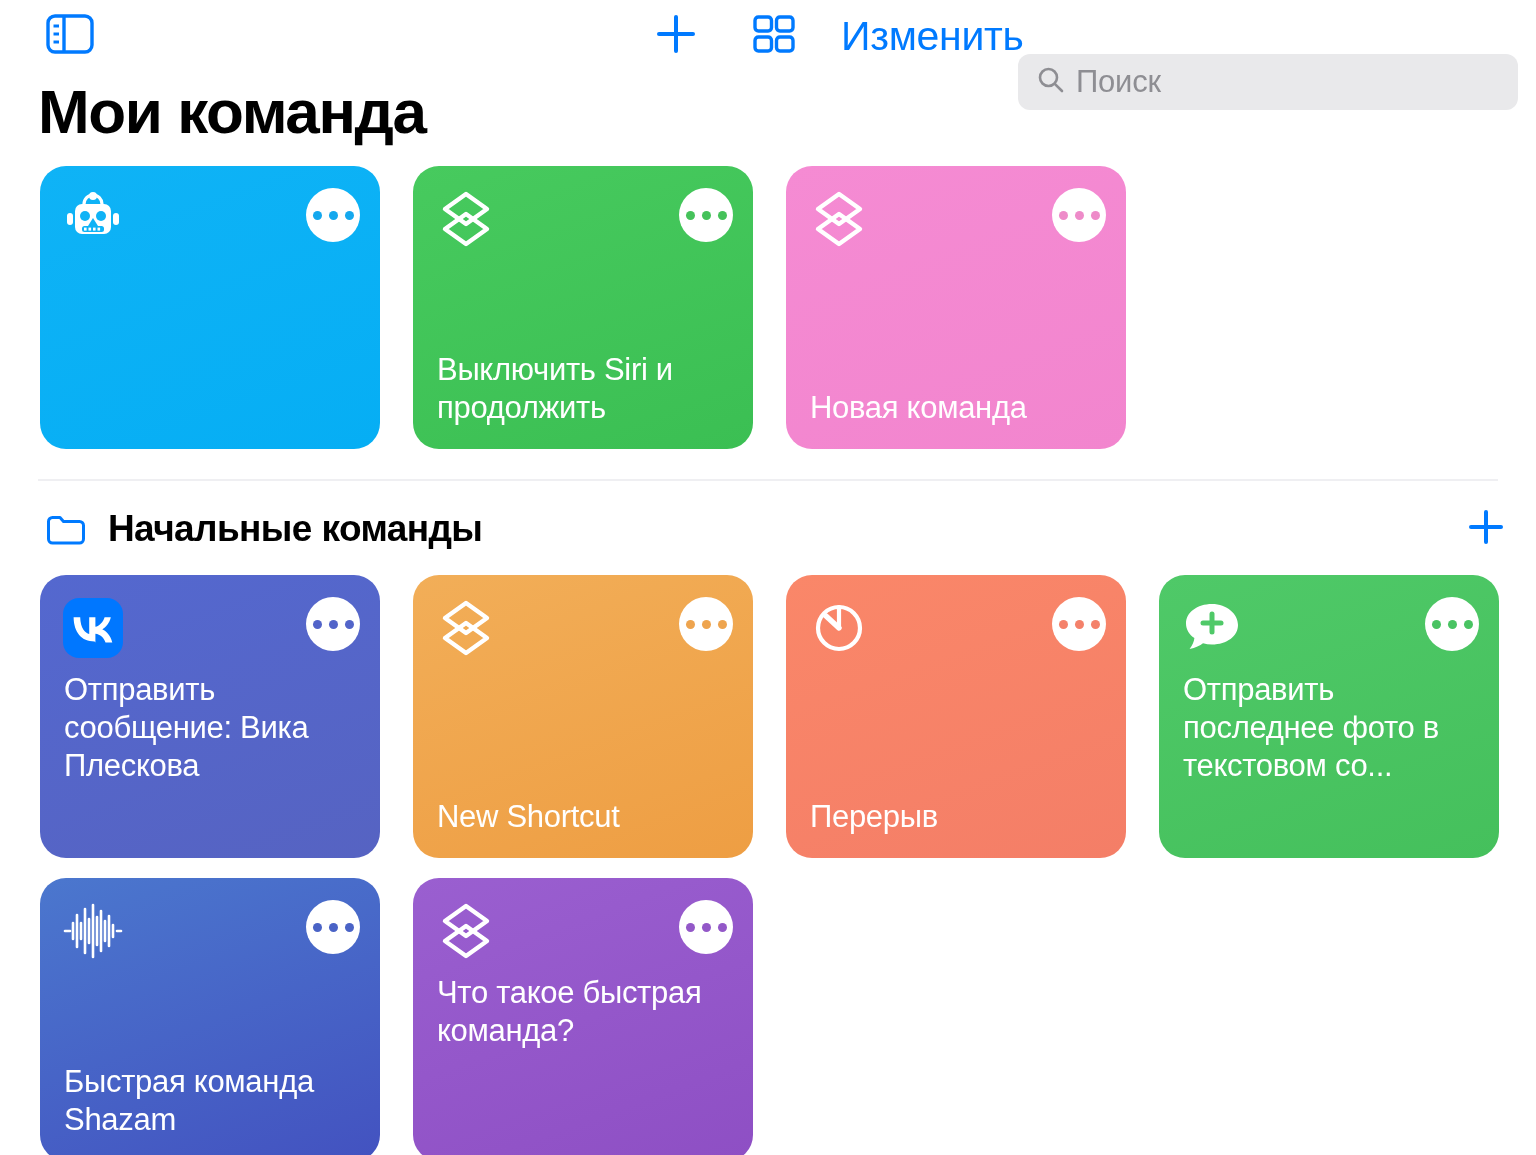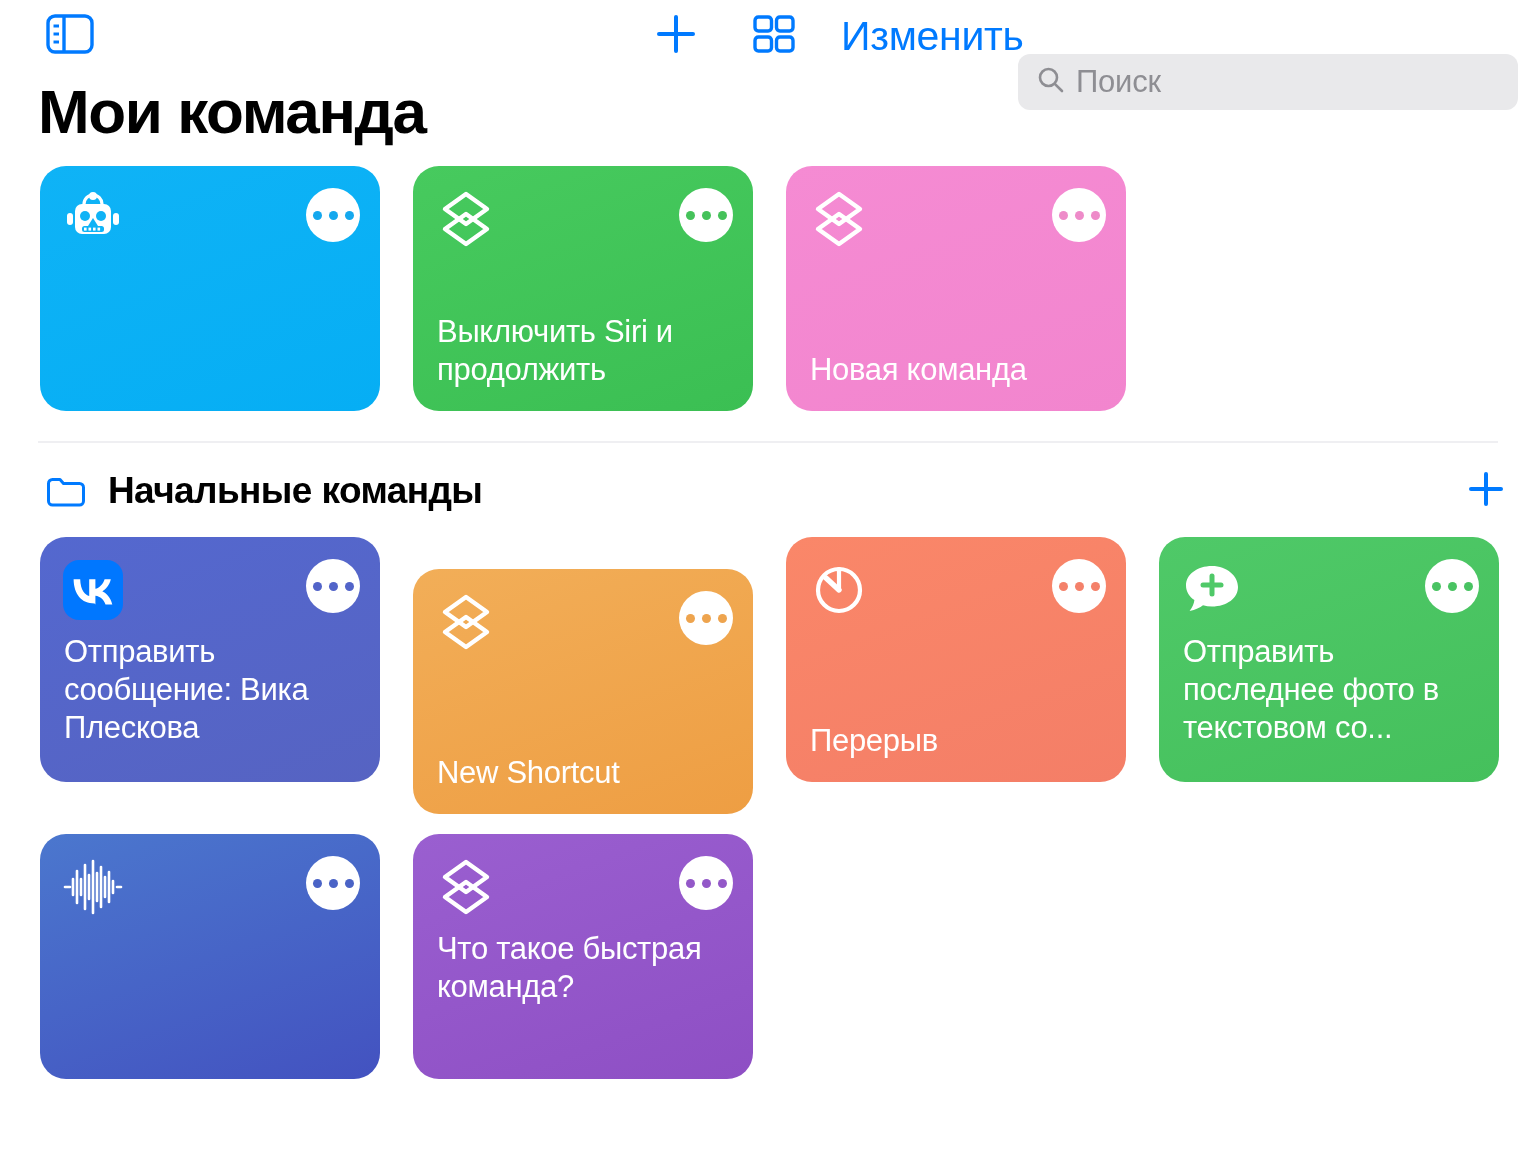--- a/index.html
+++ b/index.html
@@ -87,21 +87,21 @@
   
   .cards-row {
     display: flex;
     padding-left: 40px;
     gap: 33px;
     margin-top: 20px;
   }
   .card {
     position: relative;
     width: 340px;
-    height: 245px;
+    height: 283px;
     border-radius: 26px;
     overflow: hidden;
     cursor: pointer;
     flex: 0 0 auto;
   }
   .card-icon {
     position: absolute;
     left: 22px;
     top: 22px;
     width: 62px;
@@ -321,21 +321,21 @@
         <path d="M31.6 43.5 c-13.2 0-20.7-9.1-21-24.2h6.6 c0.2 11.1 5.1 15.8 9 16.8 V19.3 h6.2 v9.5 c3.8-0.4 7.8-4.8 9.2-9.5 h6.2 c-1 5.8-5.4 10.2-8.5 12 3.1 1.5 8.1 5.3 10 13.2 h-6.8 c-1.5-4.6-5.2-8.2-10.1-8.7 v8.7 z" fill="#fff"></path>
       </svg>
       </div>
       <div class="card-menu tint-vk">
         <i></i>
         <i></i>
         <i></i>
       </div>
       <div class="card-title top">Отправить сообщение: Вика Плескова</div>
     </div>
-    <div class="card" style="background: linear-gradient(160deg, rgb(242, 174, 88), rgb(238, 158, 67)); margin-top: 32px;">
+    <div class="card" style="background: linear-gradient(160deg, rgb(242, 174, 88), rgb(238, 158, 67));">
       <div class="card-icon">
         <svg width="60" height="58" viewBox="0 0 60 58" fill="none" stroke="#fff" stroke-width="4.4" stroke-linejoin="round">
         <path d="M30 4 L51 19 L30 34 L9 19 Z"></path>
         <path d="M30 24 L51 39 L30 54 L9 39 Z"></path>
       </svg>
       </div>
       <div class="card-menu tint-orange">
         <i></i>
         <i></i>
         <i></i>
@@ -390,20 +390,21 @@
         <line x1="47" y1="13" x2="47" y2="43"></line>
         <line x1="51" y1="22" x2="51" y2="34"></line>
         <line x1="55" y1="28" x2="59" y2="28"></line>
       </svg>
       </div>
       <div class="card-menu tint-shazam">
         <i></i>
         <i></i>
         <i></i>
       </div>
+      <div class="card-title">Быстрая команда Shazam</div>
     </div>
     <div class="card" style="background: linear-gradient(160deg, rgb(154, 95, 208), rgb(142, 79, 196));">
       <div class="card-icon">
         <svg width="60" height="58" viewBox="0 0 60 58" fill="none" stroke="#fff" stroke-width="4.4" stroke-linejoin="round">
         <path d="M30 4 L51 19 L30 34 L9 19 Z"></path>
         <path d="M30 24 L51 39 L30 54 L9 39 Z"></path>
       </svg>
       </div>
       <div class="card-menu tint-purple">
         <i></i>

